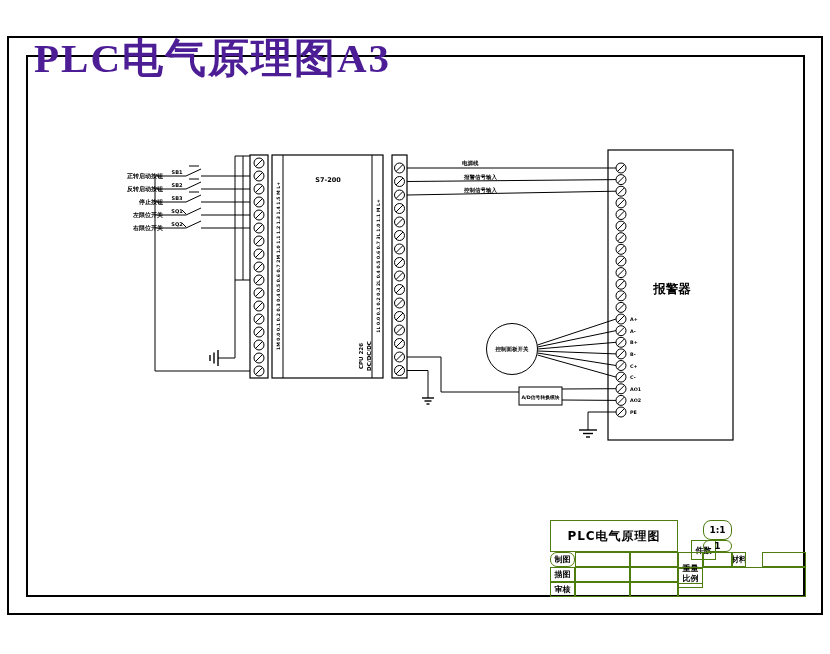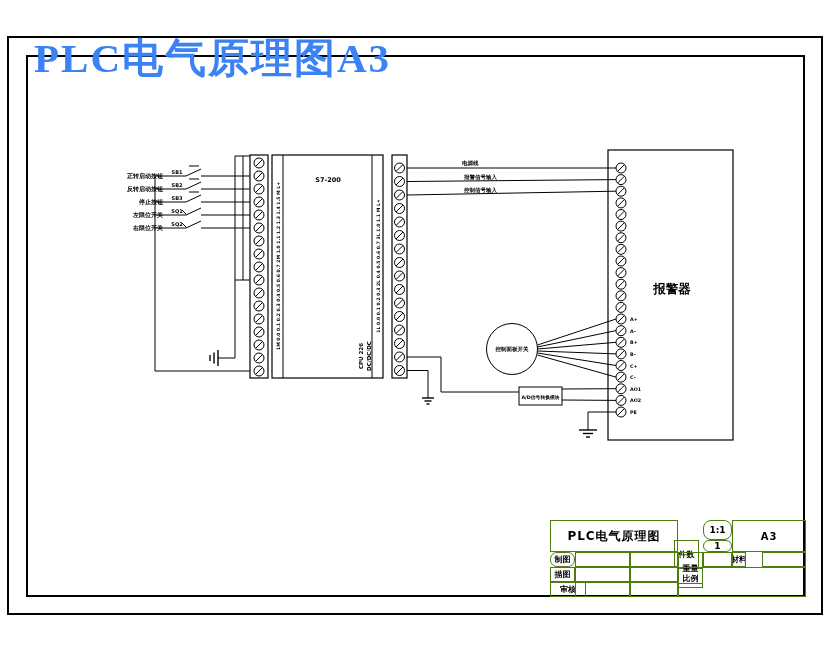--- a/index.html
+++ b/index.html
@@ -2,21 +2,21 @@
 <html><head>
 <meta charset="utf-8">
 <style>
   html,body{margin:0;padding:0;background:#fff;}
   #canvas{position:relative;width:830px;height:654px;background:#ffffff;overflow:hidden;
           font-family:"DejaVu Sans",sans-serif;}
   .abs{position:absolute;}
   #outer-frame{left:7px;top:36px;width:812px;height:575px;border:2px solid #000;}
   #inner-frame{left:26px;top:55px;width:775px;height:538px;border:2px solid #000;}
   #main-title{left:34px;top:38px;font-family:"Liberation Serif","DejaVu Serif",serif;
-              font-weight:bold;font-size:41px;line-height:40px;color:#3b82f6;
+              font-weight:bold;font-size:41px;line-height:40px;color:#4c1d95;
               letter-spacing:2px;white-space:nowrap;}
   svg{position:absolute;left:0;top:0;}
   svg line, svg rect, svg circle, svg path{stroke:#000;fill:none;}
   svg text{fill:#000;stroke:none;font-family:"DejaVu Sans",sans-serif;font-weight:bold;}
   
   #title-block{left:550px;top:520px;width:256px;height:77px;}
   .tb-cell{position:absolute;border:1px solid #4d7c0f;box-sizing:border-box;
            display:flex;align-items:center;justify-content:center;
            font-size:8px;font-weight:bold;color:#000;overflow:hidden;white-space:nowrap;}
   .tb-big{font-size:12px;letter-spacing:1px;}
@@ -237,35 +237,34 @@
       <line x1="579" y1="430" x2="597" y2="430"></line>
       <line x1="583" y1="433.5" x2="593" y2="433.5"></line>
       <line x1="586" y1="437" x2="590" y2="437"></line>
     </g>
   </svg>
 
   <div id="title-block" class="abs">
     <div class="tb-cell tb-big" style="left:0;top:0;width:128px;height:32px;">PLC电气原理图</div>
     <div class="tb-cell" style="left:128px;top:0;width:25px;height:20px;margin-top:48px;">比例</div>
     <div class="tb-cell tb-val" style="left:153px;top:0;width:29px;height:20px;">1:1</div>
-    <div class="tb-cell" style="left:124px;top:20px;width:25px;height:28px;">件数</div>
+    <div class="tb-cell" style="left:141px;top:20px;width:25px;height:20px;">件数</div>
     <div class="tb-cell tb-val" style="left:153px;top:20px;width:29px;height:12px;">1</div>
-    <div class="tb-cell tb-sheet" style="left:182px;top:0;width:74px;height:32px;">A3</div>
 
     <div class="tb-cell" style="left:0;top:32px;width:25px;height:15px;border-radius:7px;">制图</div>
     <div class="tb-cell" style="left:25px;top:32px;width:55px;height:15px;"></div>
     <div class="tb-cell" style="left:80px;top:32px;width:48px;height:15px;"></div>
     <div class="tb-cell" style="left:128px;top:32px;width:25px;height:32px;">重量</div>
     <div class="tb-cell" style="left:153px;top:32px;width:29px;height:15px;"></div>
     <div class="tb-cell" style="left:182px;top:32px;width:14px;height:15px;">材料</div>
     <div class="tb-cell" style="left:212px;top:32px;width:44px;height:15px;"></div>
 
     <div class="tb-cell" style="left:0;top:47px;width:25px;height:15px;">描图</div>
     <div class="tb-cell" style="left:25px;top:47px;width:55px;height:15px;"></div>
     <div class="tb-cell" style="left:80px;top:47px;width:48px;height:15px;"></div>
     <div class="tb-cell" style="left:128px;top:47px;width:128px;height:30px;"></div>
 
-    <div class="tb-cell" style="left:0;top:62px;width:36px;height:15px;">审核</div>
+    <div class="tb-cell" style="left:0;top:62px;width:25px;height:15px;">审核</div>
     <div class="tb-cell" style="left:25px;top:62px;width:55px;height:15px;"></div>
     <div class="tb-cell" style="left:80px;top:62px;width:48px;height:15px;"></div>
   </div>
 
 </div>
 
 </body></html>

